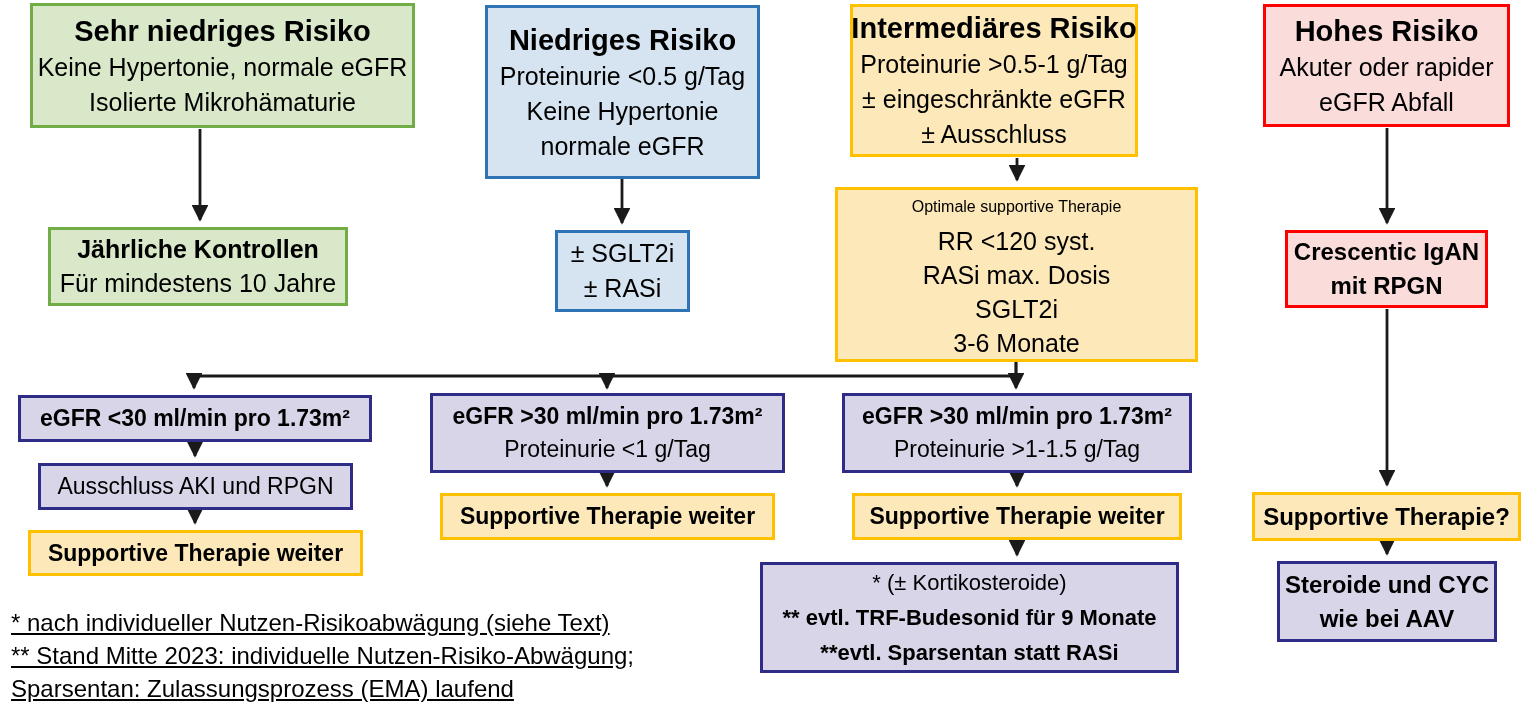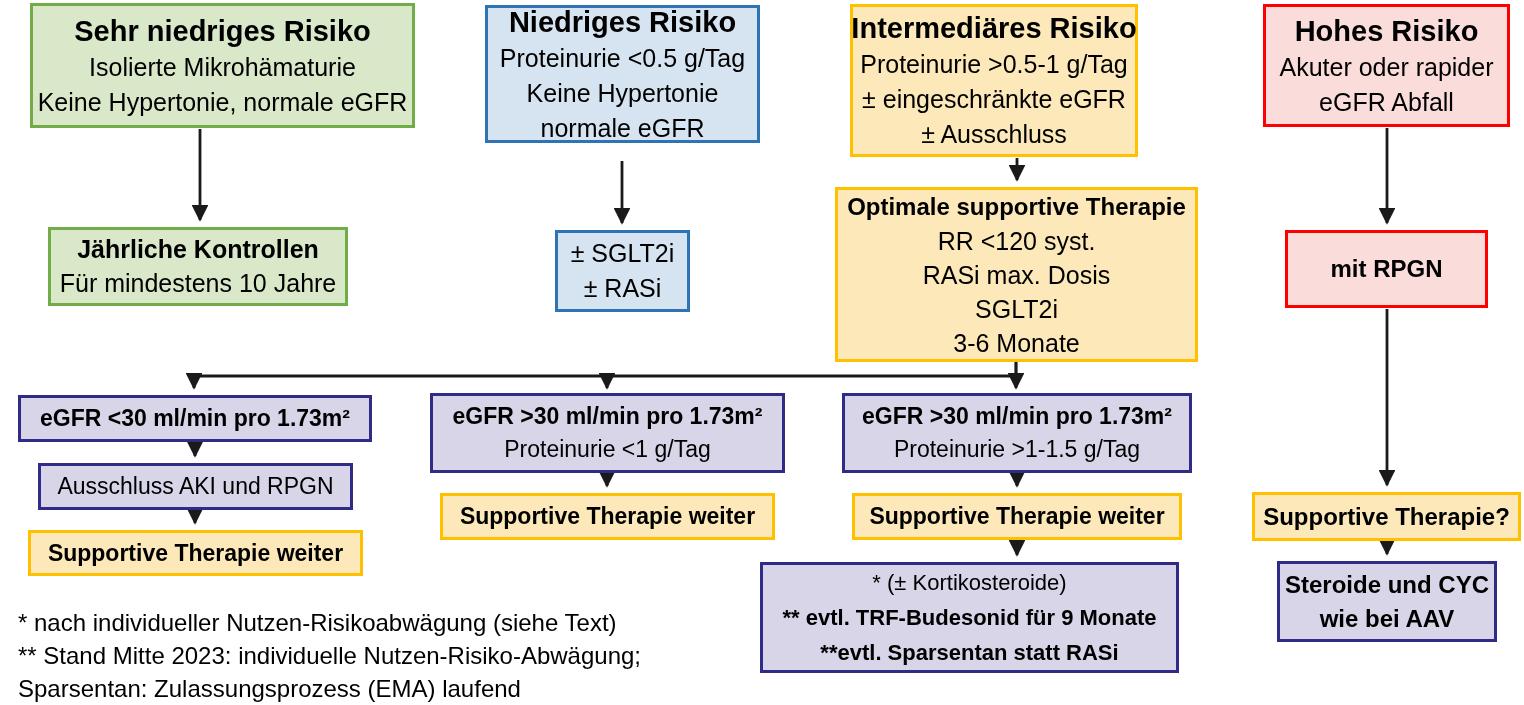--- a/index.html
+++ b/index.html
@@ -12,29 +12,29 @@
     position:absolute;box-sizing:border-box;z-index:1;
     display:flex;flex-direction:column;justify-content:center;align-items:center;
     text-align:center;border:3px solid #000;white-space:nowrap;line-height:1.32;
   }
   .green{background:var(--green-fill);border-color:var(--green-border);}
   .blue{background:var(--blue-fill);border-color:var(--blue-border);}
   .orange{background:var(--orange-fill);border-color:var(--orange-border);}
   .red{background:var(--red-fill);border-color:var(--red-border);}
   .lav{background:var(--purple-fill);border-color:var(--purple-border);}
   .t{font-weight:bold;font-size:29px;line-height:38px;}
-  .tm{font-weight:bold;font-size:24px;line-height:34px;}
+  .tm{font-weight:normal;font-size:16px;line-height:34px;}
   .l{font-size:25px;line-height:35px;}
   .lb{font-size:23px;font-weight:bold;line-height:33px;}
   .lr{font-size:23px;line-height:33px;}
   .sm{font-size:22px;line-height:35px;}
   .smb{font-size:22px;font-weight:bold;line-height:35px;}
   #footnotes{
-    position:absolute;left:18px;top:606px;z-index:1;
-    font-size:24px;line-height:33px;text-align:left;
+    position:absolute;left:11px;top:606px;z-index:1;
+    font-size:24px;line-height:33px;text-align:left;text-decoration:underline;
   }
 </style>
 </head>
 <body>
 
 <div id="canvas">
 
   <svg id="arrows" viewBox="0 0 1524 705" xmlns="http://www.w3.org/2000/svg">
     <defs>
       <marker id="ah" viewBox="0 0 10 10" refX="9" refY="5" markerWidth="6" markerHeight="6" orient="auto-start-reverse">
@@ -55,29 +55,29 @@
       <line x1="1017" y1="474" x2="1017" y2="486" marker-end="url(#ah)"></line>
       <line x1="1017" y1="541" x2="1017" y2="555" marker-end="url(#ah)"></line>
       <line x1="1387" y1="128" x2="1387" y2="223" marker-end="url(#ah)"></line>
       <line x1="1387" y1="309" x2="1387" y2="485" marker-end="url(#ah)"></line>
       <line x1="1387" y1="542" x2="1387" y2="554" marker-end="url(#ah)"></line>
     </g>
   </svg>
 
   <div class="box green" style="left:6px;top:3px;width:385px;height:125px;margin-left:24px;">
     <div class="t">Sehr niedriges Risiko</div>
+    <div class="l">Keine Hypertonie, normale eGFR</div>
     <div class="l">Isolierte Mikrohämaturie</div>
-    <div class="l">Keine Hypertonie, normale eGFR</div>
   </div>
   <div class="box green" style="left:48px;top:227px;width:300px;height:79px;">
     <div class="lb" style="font-size:25px;">Jährliche Kontrollen</div>
     <div class="l">Für mindestens 10 Jahre</div>
   </div>
 
-  <div class="box blue" style="left:485px;top:5px;width:275px;height:138px;">
+  <div class="box blue" style="left:485px;top:5px;width:275px;height:174px;">
     <div class="t">Niedriges Risiko</div>
     <div class="l">Proteinurie &lt;0.5 g/Tag</div>
     <div class="l">Keine Hypertonie</div>
     <div class="l">normale eGFR</div>
   </div>
   <div class="box blue" style="left:555px;top:230px;width:135px;height:82px;">
     <div class="l">± SGLT2i</div>
     <div class="l">± RASi</div>
   </div>
 
@@ -94,20 +94,21 @@
     <div class="l" style="line-height:34px;">SGLT2i</div>
     <div class="l" style="line-height:34px;">3-6 Monate</div>
   </div>
 
   <div class="box red" style="left:1263px;top:4px;width:247px;height:123px;">
     <div class="t">Hohes Risiko</div>
     <div class="l">Akuter oder rapider</div>
     <div class="l">eGFR Abfall</div>
   </div>
   <div class="box red" style="left:1285px;top:230px;width:203px;height:78px;">
+    <div class="lb" style="font-size:24px;line-height:34px;">Crescentic IgAN</div>
     <div class="lb" style="font-size:24px;line-height:34px;">mit RPGN</div>
   </div>
   <div class="box orange" style="left:1252px;top:492px;width:269px;height:49px;">
     <div class="lb" style="font-size:24px;">Supportive Therapie?</div>
   </div>
   <div class="box lav" style="left:1277px;top:561px;width:220px;height:81px;">
     <div class="lb" style="font-size:24px;line-height:34px;">Steroide und CYC</div>
     <div class="lb" style="font-size:24px;line-height:34px;">wie bei AAV</div>
   </div>
 

